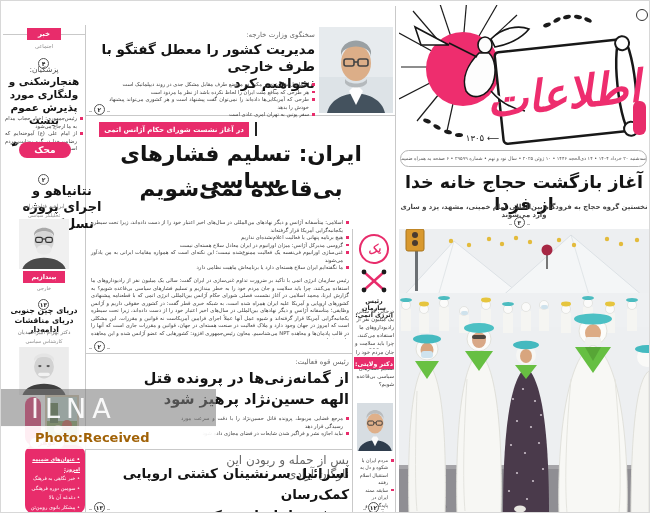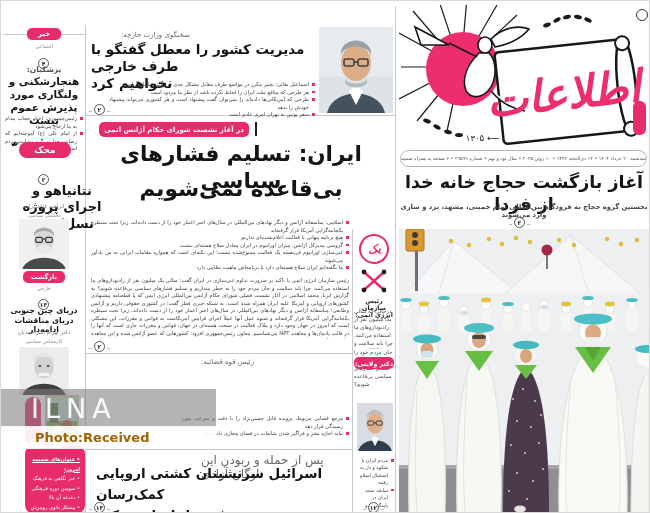--- a/index.html
+++ b/index.html
@@ -2,26 +2,26 @@
 <html lang="fa" dir="rtl"><head>
 <meta charset="utf-8">
 <style>
   :root{ --pink:#e82c6b; --ink:#141414; --grey:#6b6b6b; --rule:#c9c9c9; }
   *{margin:0;padding:0;box-sizing:border-box}
   body{font-family:"DejaVu Sans",sans-serif;background:#fff}
   #page{position:relative;width:650px;height:513px;background:#fff;overflow:hidden;
         border:1px solid #d8d8d8;direction:rtl}
   .a{position:absolute}
   .c{text-align:center}
-  .r{text-align:left}
+  .r{text-align:right}
   .b{font-weight:bold}
   .hl{color:var(--ink);font-weight:bold;letter-spacing:-.2px;line-height:1.25}
-  .kick{color:#4d4d4d;font-weight:bold}
+  .kick{color:#4d4d4d;font-weight:normal}
   .tiny{font-size:5.2px;line-height:1.45;color:#3c3c3c;text-align:justify}
-  .pill{background:var(--pink);color:#fff;border-radius:5px;display:flex;align-items:center;
+  .pill{background:var(--pink);color:#fff;border-radius:0;display:flex;align-items:center;
         justify-content:center;font-weight:bold}
   .vrule{width:1px;background:var(--rule)}
   .hrule{height:1px;background:var(--rule)}
   .blt{position:relative;padding-right:6px}
   .blt::before{content:"";position:absolute;right:0;top:2.2px;width:2.6px;height:2.6px;background:var(--pink)}
   .pgref{display:flex;align-items:center;gap:2px;color:#444;font-size:5px}
   .pgref::before,.pgref::after{content:"ــ";letter-spacing:-1px;color:#666}
   .circ{display:inline-flex;align-items:center;justify-content:center;width:11px;height:11px;
         border:1px solid #555;border-radius:50%;font-size:6px;color:#222;background:#fff;font-weight:bold}
   .muted{color:#8a8a8a}
@@ -77,21 +77,21 @@
     <path d="M18,22 C18,12 42,12 42,22 L42,18 C40,8 20,8 18,18 Z" fill="#a9a9a9"></path>
     <ellipse cx="30" cy="37" rx="9" ry="6" fill="#e9e9e9"></ellipse>
     <g fill="none" stroke="#333" stroke-width="1.4">
       <rect x="20" y="22" width="8" height="6" rx="2"></rect>
         <rect x="32" y="22" width="8" height="6" rx="2"></rect>
       <line x1="28" y1="24" x2="32" y2="24"></line>
     </g>
   </svg>
 
   <div class="a pill" style="left:22px;top:270px;width:42px;height:12px;font-size:6.5px">
-      <span>بازگشت</span>
+      <span>بیندازیم</span>
     </div>
   <div class="a c muted" style="left:4px;top:284px;width:78px;font-size:5px">خارجی</div>
   <div class="a" style="left:37px;top:291px">
     <span class="circ">۱۳</span>
   </div>
   <div class="a c hl" style="left:3px;top:305px;width:80px;font-size:7.8px">دریای چین جنوبی دریای مناقشات ادامه‌دار</div>
   <div class="a c" style="left:4px;top:328px;width:78px;font-size:5.5px;color:#777">دکتر بهرام امیراحمدیان</div>
   <div class="a c muted" style="left:4px;top:337px;width:78px;font-size:5px">کارشناس سیاسی</div>
 
   <svg class="a" style="left:18px;top:346px" width="50" height="48" viewBox="0 0 60 58">
@@ -182,21 +182,25 @@
     </g>
     <circle cx="3" cy="3" r="2.4" fill="#1c1c1c"></circle>
       <circle cx="23" cy="3" r="2.4" fill="#1c1c1c"></circle>
     <circle cx="3" cy="21" r="2.4" fill="#1c1c1c"></circle>
       <circle cx="23" cy="21" r="2.4" fill="#1c1c1c"></circle>
   </svg>
   <div class="a c b" style="left:353px;top:296px;width:40px;font-size:6.3px;color:#222">رئیس سازمان انرژی اتمی:</div>
   <div class="a r" style="left:353px;top:306px;width:40px;font-size:5.4px;line-height:1.5;color:#444">درحالی که سالی یک میلیون نفر از رادیوداروهای ما استفاده می‌کنند، چرا باید سلامت و جان مردم خود را به خطر بیندازیم و تسلیم فشارهای سیاسی بی‌قاعده شویم؟</div>
   <div class="a c" style="left:353px;top:342px;width:40px;font-size:6px;color:#666">ـ ـ ـ</div>
 
-  <div class="a r kick" style="left:200px;top:357px;width:148px;font-size:7px;font-weight:normal;color:#666">رئیس قوه قضائیه:</div>
+  <div class="a r kick" style="left:200px;top:357px;width:148px;font-size:7px;font-weight:normal;color:#666">رئیس قوه فعالیت:</div>
+  <div class="a r hl" style="left:95px;top:367px;width:253px;font-size:14.5px;line-height:1.45">
+    <div>از گمانه‌زنی‌ها در پرونده قتل</div>
+    <div>الهه حسین‌نژاد پرهیز شود</div>
+  </div>
   <div class="a" style="left:180px;top:414px;width:168px">
     <div class="tiny blt">مرجع قضایی مربوط، پرونده قاتل حسین‌نژاد را با دقت و سرعت مورد رسیدگی قرار دهد</div>
     <div class="tiny blt">نباید اجازه نشر و فراگیر شدن شایعات در فضای مجازی داده شود</div>
   </div>
 
   <div class="a r kick" style="left:200px;top:452px;width:148px;font-size:12px;font-weight:normal;color:#666">پس از حمله و ربودن این ناوگان آزادی</div>
   <div class="a r hl" style="left:95px;top:462px;width:253px;font-size:13.5px;line-height:1.55">
     <div>اسرائیل سرنشینان کشتی اروپایی کمک‌رسان</div>
     <div>به غزه را بازداشت کرد</div>
   </div>

